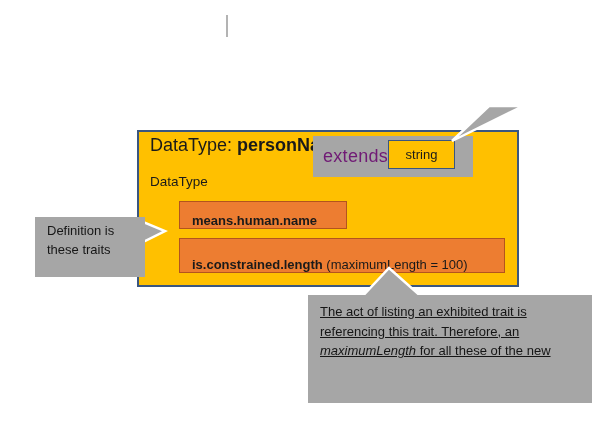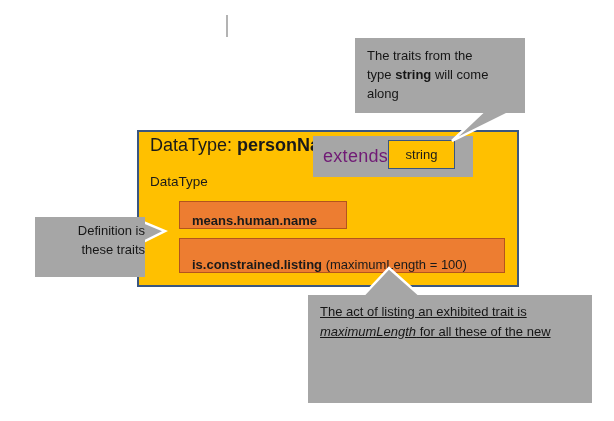--- a/index.html
+++ b/index.html
@@ -36,21 +36,21 @@
   }
   .trait1 { left:179px; top:201px; width:168px; height:28px; }
   .trait2 { left:179px; top:238px; width:326px; height:35px; }
 
   .callout {
     background:#A6A6A6; color:#161616; font-size:13px; line-height:19px;
     box-sizing:border-box; white-space:nowrap;
   }
   .callout .line span, .callout .line b, .callout .line i { white-space:pre; }
   .callout-top    { left:355px; top:38px;  width:170px; height:75px;  padding:8px 0 0 12px; }
-  .callout-left   { left:35px;  top:217px; width:110px; height:60px;  padding:4px 0 0 12px;text-align:right; }
+  .callout-left   { left:35px;  top:217px; width:110px; height:60px;  padding:4px 0 0 12px; }
   .callout-bottom { left:308px; top:295px; width:284px; height:108px; padding:7px 0 0 12px; line-height:19.5px;text-decoration:underline; }
 
   .tails { left:0; top:0; width:614px; height:421px; pointer-events:none; }
 </style>
 </head>
 <body>
 
 <div class="canvas">
 
   <div class="abs cursor-line"></div>
@@ -63,37 +63,33 @@
     <span class="extends-text">extends</span>
   </div>
   <div class="abs string-box">
     <span>string</span>
   </div>
 
   <div class="abs exhibits-label">DataType</div>
 
   <div class="abs trait-box trait1"><b>means.human.name</b><span></span></div>
 
-  <div class="abs trait-box trait2"><b>is.constrained.listing</b><span> (maximumLength = 100)</span></div>
+  <div class="abs trait-box trait2"><b>is.constrained.length</b><span> (maximumLength = 100)</span></div>
 
   <svg class="abs tails" viewBox="0 0 614 421">
     <polygon points="489,106 523,106 452,141" fill="#A6A6A6" stroke="#ffffff" stroke-width="2.5"></polygon>
     <polygon points="141,221 141,243 165,231" fill="#A6A6A6" stroke="#ffffff" stroke-width="2.5"></polygon>
     <polygon points="360,299 424,299 389,268" fill="#A6A6A6" stroke="#ffffff" stroke-width="2.5"></polygon>
   </svg>
 
-  <div class="abs callout callout-top">
-    <div class="line"><span>The traits from the</span></div>
-    <div class="line"><span>type </span><b>string</b><span> will come</span></div>
-    <div class="line"><span>along</span></div>
-  </div>
 
   <div class="abs callout callout-left">
     <div class="line"><span>Definition is</span></div>
     <div class="line"><span>these traits</span></div>
   </div>
 
   <div class="abs callout callout-bottom">
     <div class="line"><span>The act of listing an exhibited trait is</span></div>
+    <div class="line"><span>referencing this trait. Therefore, an</span></div>
     <div class="line"><i>maximumLength</i><span> for all these of the new</span></div>
   </div>
 
 </div>
 
 </body></html>

